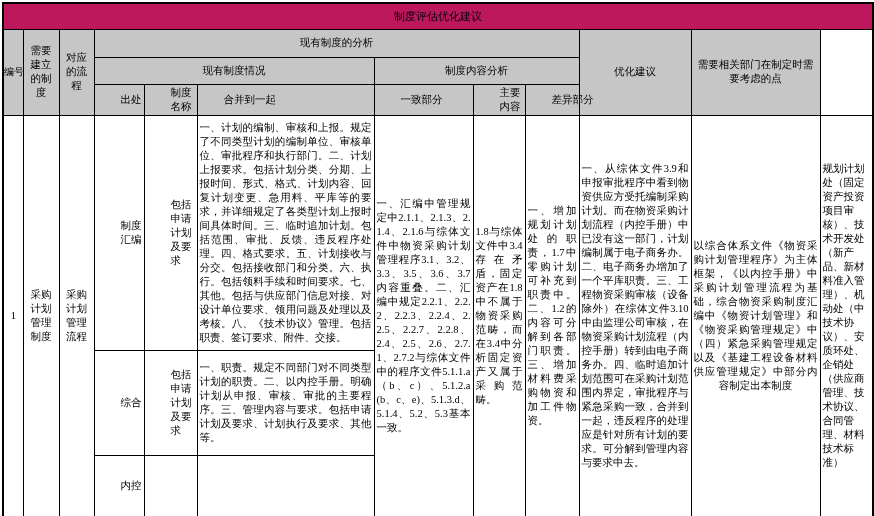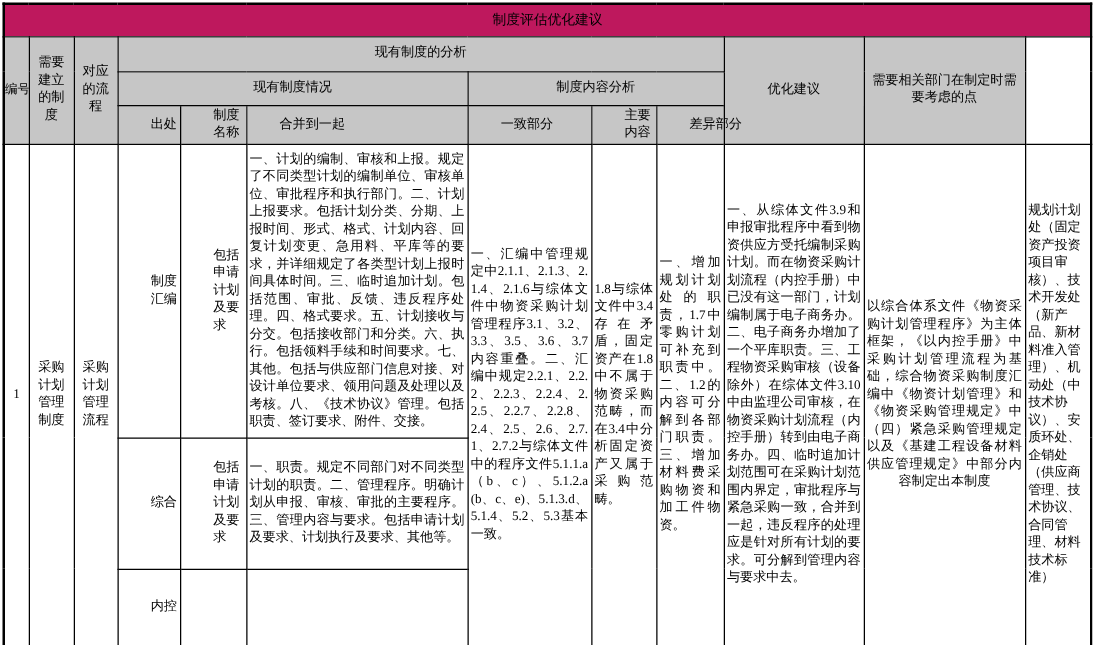--- a/index.html
+++ b/index.html
@@ -86,21 +86,21 @@
     <td rowspan="3" class="just">1.8与综体文件中3.4存在矛盾，固定资产在1.8中不属于物资采购范畴，而在3.4中分析固定资产又属于采购范畴。</td>
     <td rowspan="3" class="just">一、增加规划计划处的职责，1.7中零购计划可补充到职责中。二、1.2的内容可分解到各部门职责。三、增加材料费采购物资和加工件物资。</td>
     <td rowspan="3" class="just">一、从综体文件3.9和申报审批程序中看到物资供应方受托编制采购计划。而在物资采购计划流程（内控手册）中已没有这一部门，计划编制属于电子商务办。二、电子商务办增加了一个平库职责。三、工程物资采购审核（设备除外）在综体文件3.10中由监理公司审核，在物资采购计划流程（内控手册）转到由电子商务办。四、临时追加计划范围可在采购计划范围内界定，审批程序与紧急采购一致，合并到一起，违反程序的处理应是针对所有计划的要求。可分解到管理内容与要求中去。</td>
     <td rowspan="3" class="sugg">以综合体系文件《物资采购计划管理程序》为主体框架，《以内控手册》中采购计划管理流程为基础，综合物资采购制度汇编中《物资计划管理》和《物资采购管理规定》中（四）紧急采购管理规定以及《基建工程设备材料供应管理规定》中部分内容制定出本制度</td>
     <td rowspan="3" class="consider">规划计划处（固定资产投资项目审核）、技术开发处（新产品、新材料准入管理）、机动处（中技术协议）、安质环处、企销处（供应商管理、技术协议、合同管理、材料技术标准）</td>
   </tr>
 
   <tr style="height:105px">
     <td class="left">综合</td>
     <td class="left">包括申请计划及要求</td>
-    <td class="just">一、职责。规定不同部门对不同类型计划的职责。二、管理程序。明确计划从申报、审核、审批的主要程序。三、管理内容与要求。包括申请计划及要求、计划执行及要求、其他等。</td>
+    <td class="just">一、职责。规定不同部门对不同类型计划的职责。二、以内控手册。明确计划从申报、审核、审批的主要程序。三、管理内容与要求。包括申请计划及要求、计划执行及要求、其他等。</td>
   </tr>
 
   <tr style="height:63px">
     <td class="left">内控</td>
     <td class="left"></td>
     <td class="just"></td>
   </tr>
 </tbody>
   </table>
 

